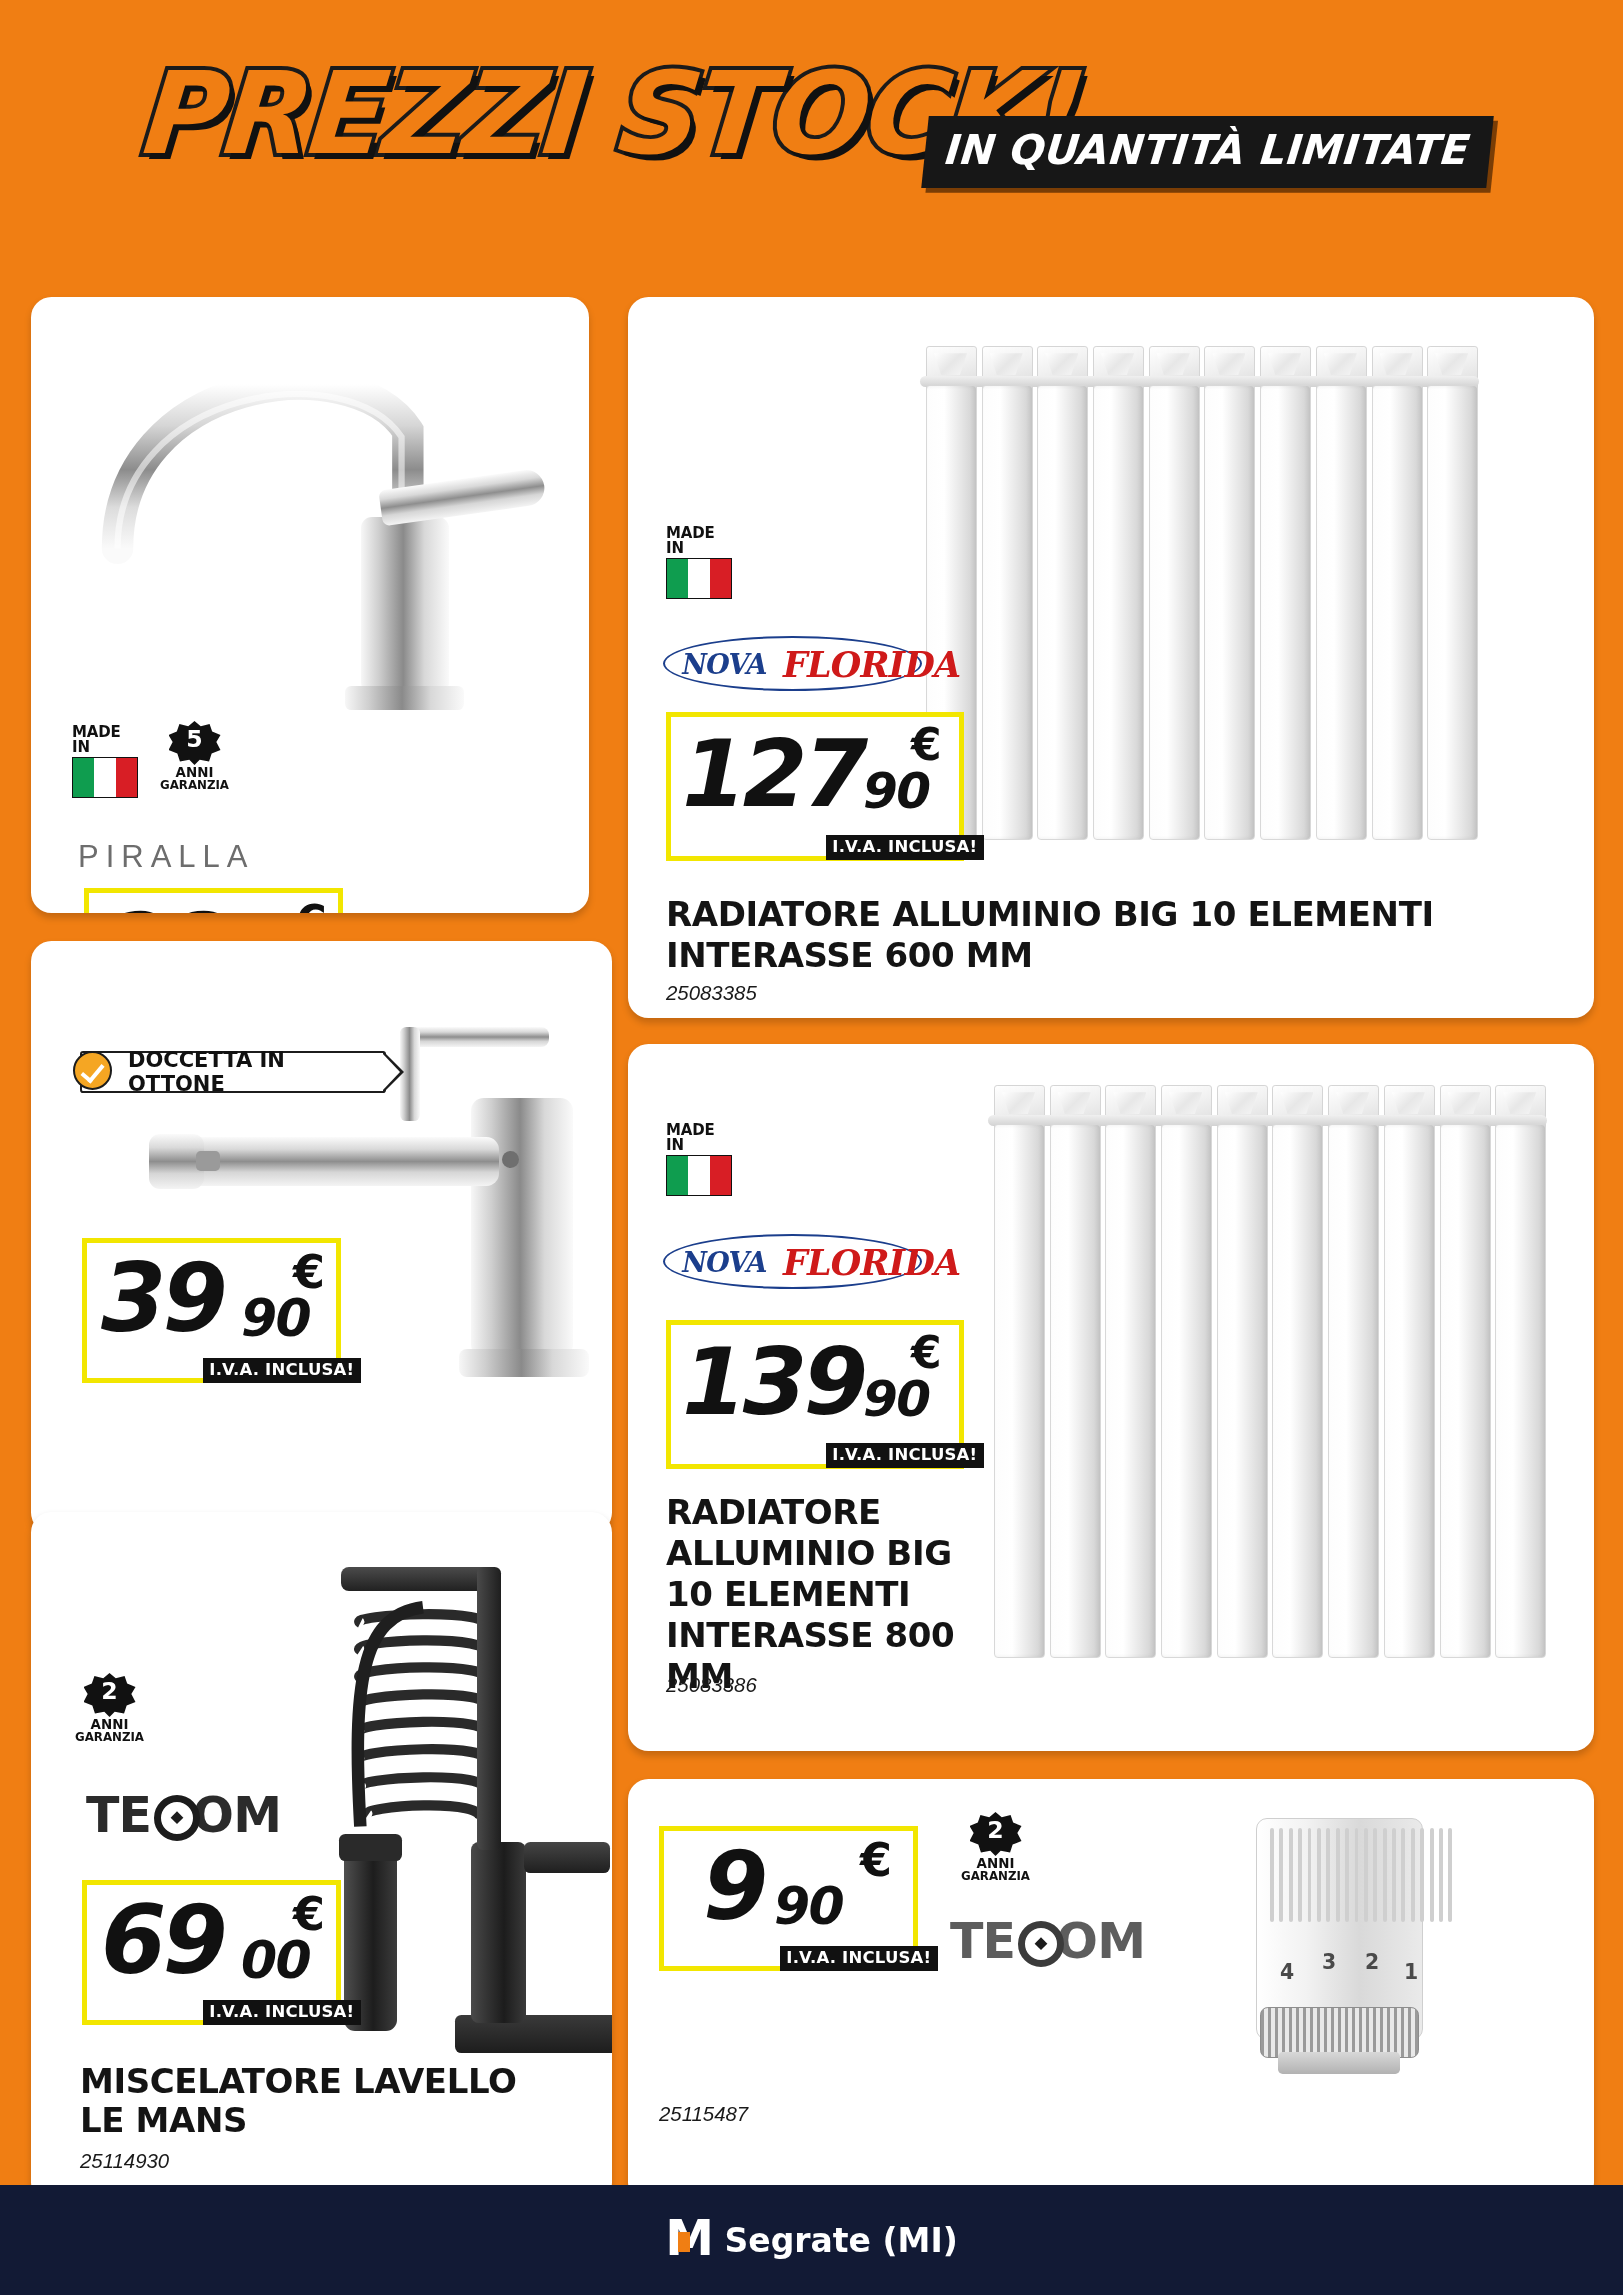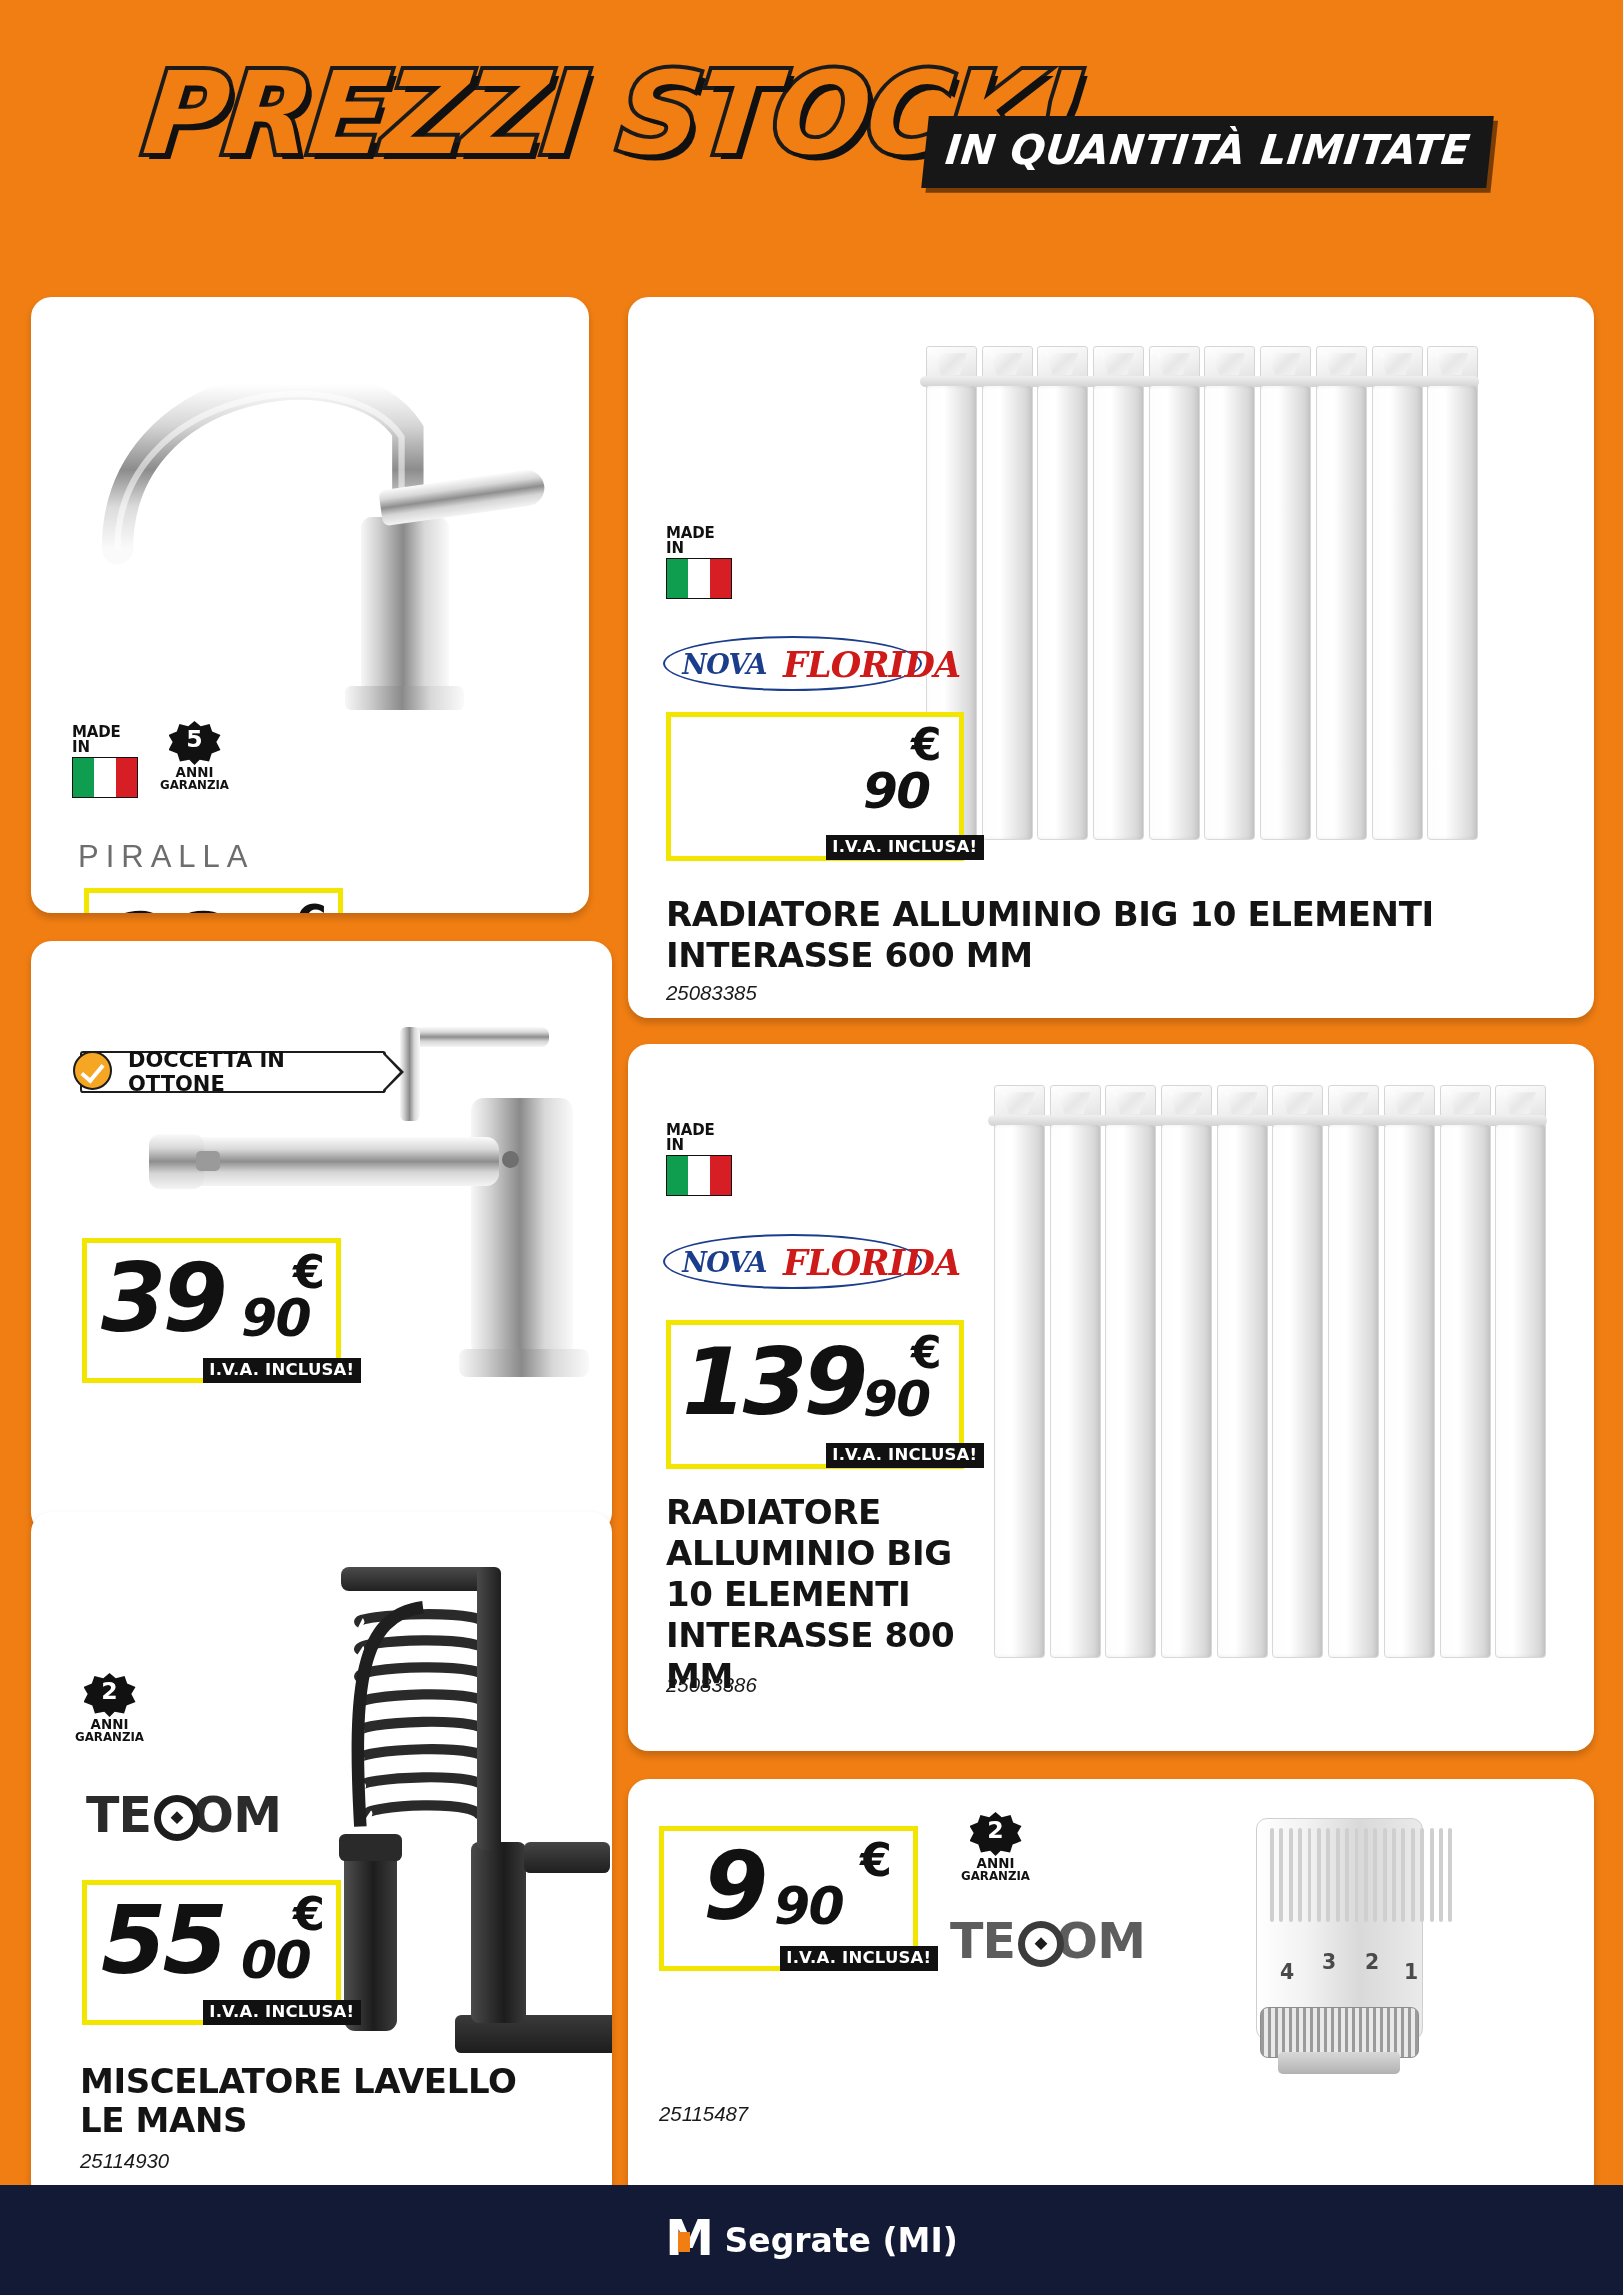--- a/index.html
+++ b/index.html
@@ -403,21 +403,21 @@
       <div class="t1">ANNI</div>
       <div class="t2">GARANZIA</div>
     </div>
 
     <div class="brand-tecom" style="left:55px;top:279px;width:228px;height:63px;">
       <span class="txt">TE</span><span class="txt" style="margin-left:41px;">OM</span>
       <div class="tecom-ring" style="left:68px;top:3.9px;width:46px;height:46px;"></div>
     </div>
 
     <div class="price-box" style="left:51px;top:368px;width:259px;height:145px;">
-      <div class="price-main" style="left:14px;top:9.4px;font-size:94px;line-height:94px;">55</div>
+      <div class="price-main" style="left:14px;top:9.4px;font-size:94px;line-height:94px;">69</div>
       <div class="price-cent" style="left:154px;top:49px;font-size:52px;line-height:52px;">00</div>
       <div class="price-eur" style="left:206px;top:6.3px;font-size:46px;line-height:46px;">€</div>
       <div class="iva" style="left:116px;top:115px;">I.V.A. INCLUSA!</div>
     </div>
 
     <div class="title" style="position:absolute;left:49px;top:550px;width:440px;font-size:34px;line-height:39px;">MISCELATORE LAVELLO LE MANS</div>
     <div class="code" style="position:absolute;left:49px;top:638px;">25114930</div>
   </div>
 
   <div class="card" style="left:628px;top:297px;width:966px;height:721px;">
@@ -458,20 +458,21 @@
           <i class="r"></i>
         </div>
     </div>
 
     <div class="brand-nova" style="left:35px;top:339px;">
       <span class="n">NOVA</span>
       <span class="f">FLORIDA</span>
     </div>
 
     <div class="price-box" style="left:38px;top:415px;width:298px;height:149px;">
+      <div class="price-main" style="left:11px;top:11px;font-size:93px;line-height:93px;">127</div>
       <div class="price-cent" style="left:192px;top:49px;font-size:50px;line-height:50px;">90</div>
       <div class="price-eur" style="left:240px;top:6.3px;font-size:44px;line-height:44px;">€</div>
       <div class="iva" style="left:155px;top:118px;">I.V.A. INCLUSA!</div>
     </div>
 
     <div class="title" style="position:absolute;left:38px;top:597px;width:785px;font-size:34px;line-height:41px;">RADIATORE ALLUMINIO BIG 10 ELEMENTI INTERASSE 600 MM</div>
     <div class="code" style="position:absolute;left:38px;top:685px;">25083385</div>
   </div>
 
   <div class="card" style="left:628px;top:1044px;width:966px;height:707px;">

